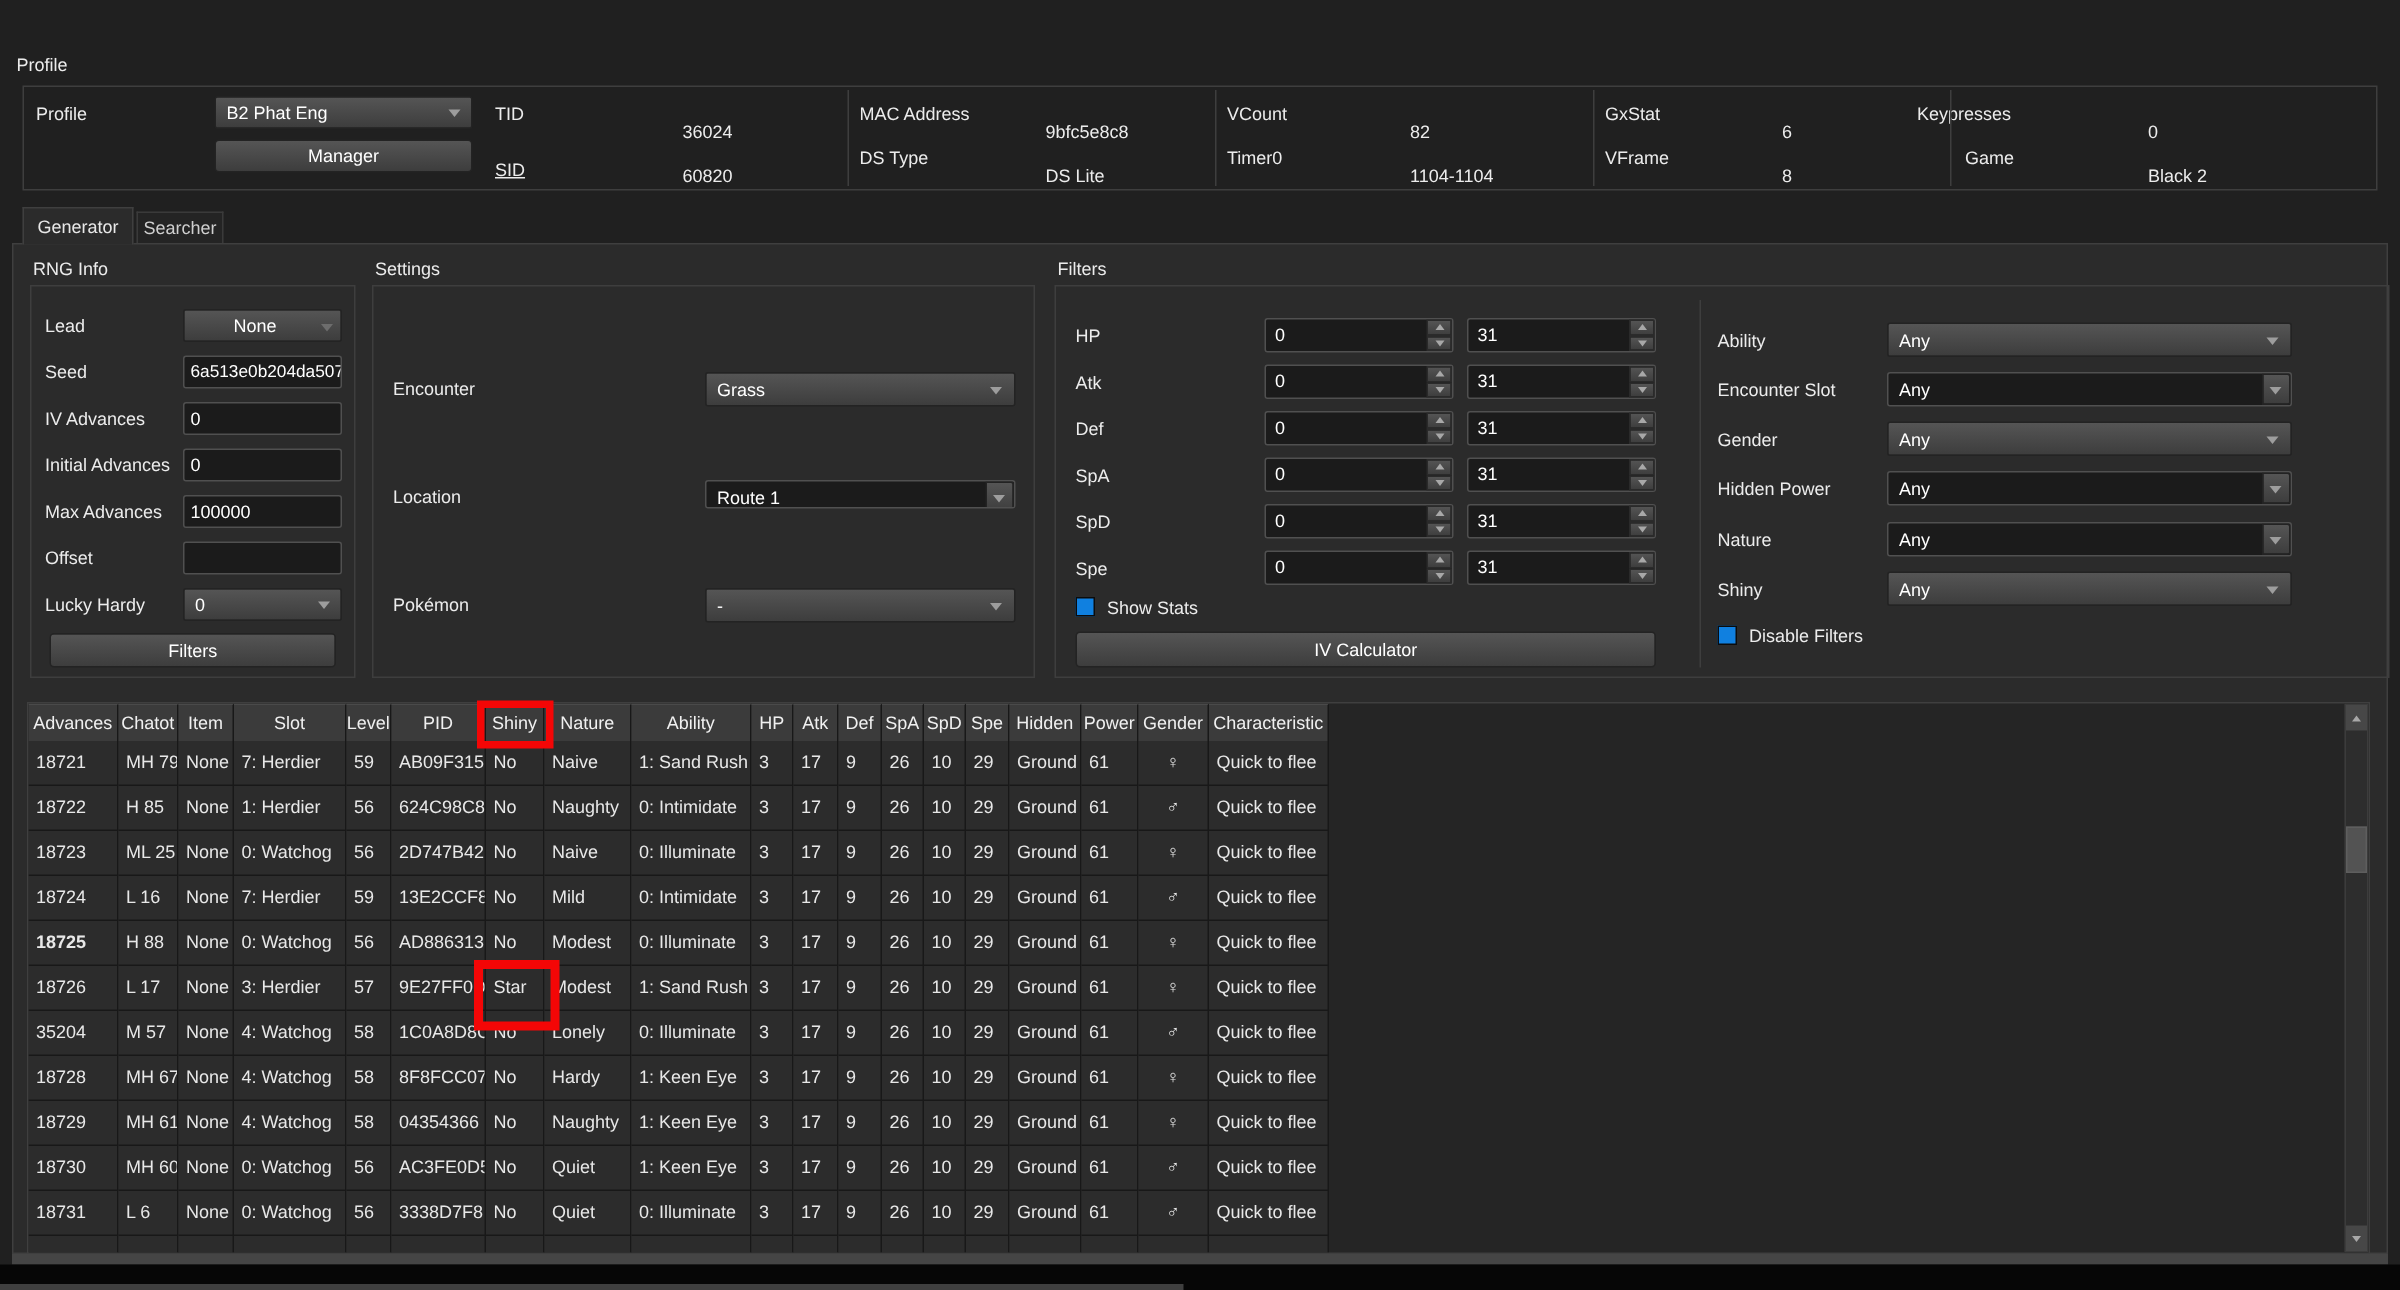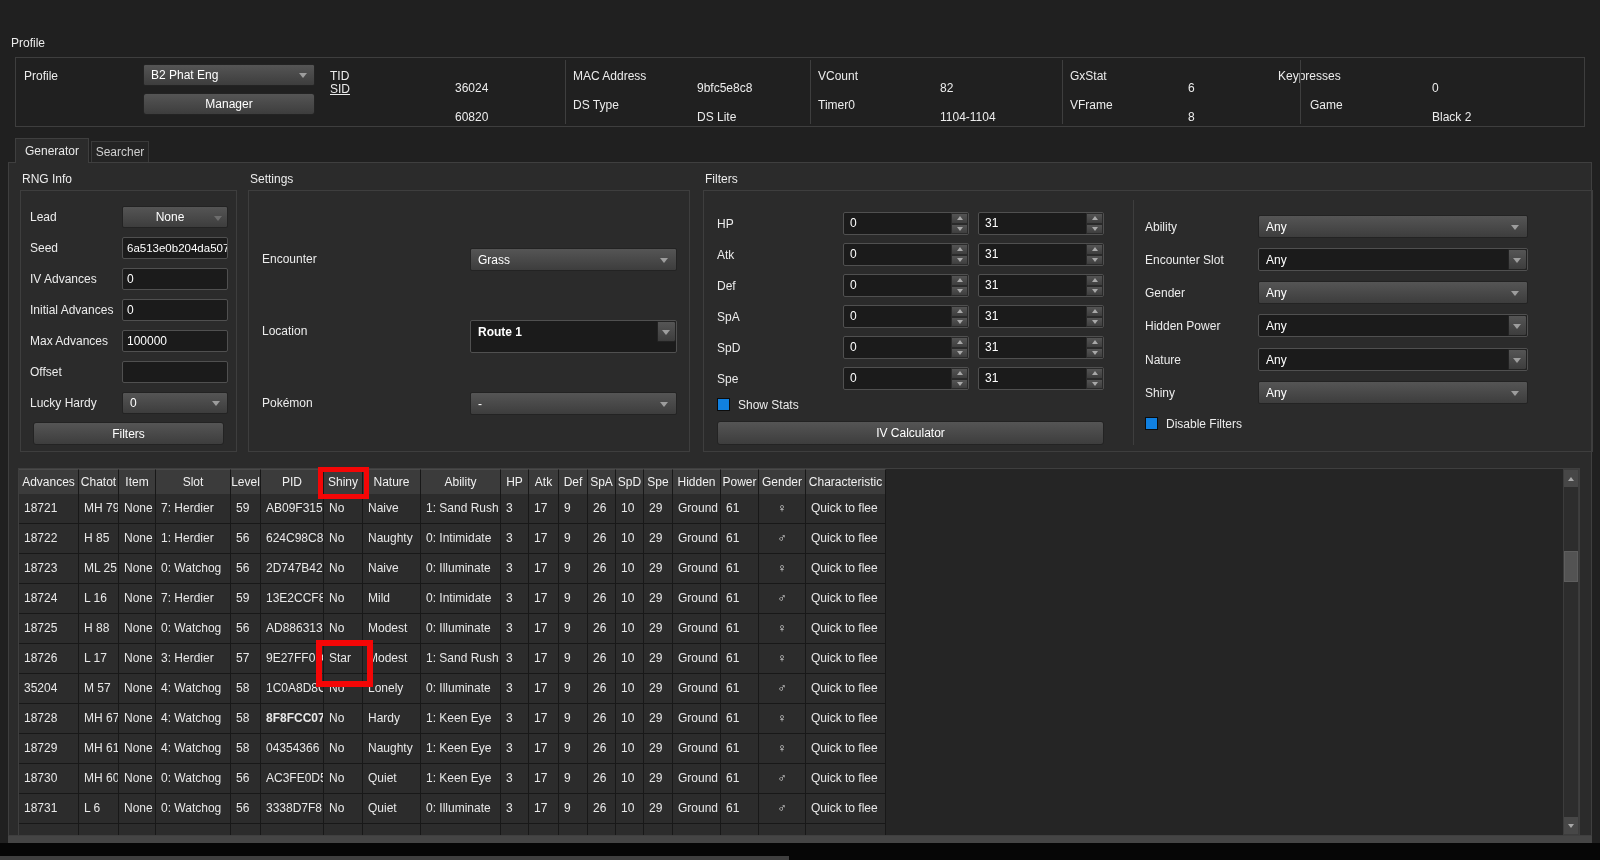--- a/index.html
+++ b/index.html
@@ -41,21 +41,21 @@
   <div class="abs frame" style="left:15px;top:57px;width:1570px;height:70px;"></div>
   <span class="abs lbl" style="left:24px;top:66px;">Profile</span>
   <div class="abs raised" style="left:143px;top:64px;width:172px;height:22px;">
     <span class="combo-text">B2 Phat Eng</span>
     <span class="arr" style="right:7px;top:8px;"></span>
   </div>
   <div class="abs btn" style="left:143px;top:93px;width:172px;height:22px;line-height:21px;">Manager</div>
   <div id="profile-info">
       <div class=" lbl" style="position: absolute; box-sizing: border-box; left: 330px; top: 66px; line-height: 20px;">TID</div>
       <div class=" val" style="position: absolute; box-sizing: border-box; left: 455px; top: 66px; line-height: 20px;">36024</div>
-      <div class=" lbl" style="position: absolute; box-sizing: border-box; left: 330px; top: 79px; line-height: 20px; text-decoration: underline;">SID</div>
+      <div class=" lbl" style="position: absolute; box-sizing: border-box; left: 330px; top: 103px; line-height: 20px; text-decoration: underline;">SID</div>
       <div class=" val" style="position: absolute; box-sizing: border-box; left: 455px; top: 95px; line-height: 20px;">60820</div>
       <div class=" lbl" style="position: absolute; box-sizing: border-box; left: 573px; top: 66px; line-height: 20px;">MAC Address</div>
       <div class=" val" style="position: absolute; box-sizing: border-box; left: 697px; top: 66px; line-height: 20px;">9bfc5e8c8</div>
       <div class=" lbl" style="position: absolute; box-sizing: border-box; left: 573px; top: 95px; line-height: 20px;">DS Type</div>
       <div class=" val" style="position: absolute; box-sizing: border-box; left: 697px; top: 95px; line-height: 20px;">DS Lite</div>
       <div class=" lbl" style="position: absolute; box-sizing: border-box; left: 818px; top: 66px; line-height: 20px;">VCount</div>
       <div class=" val" style="position: absolute; box-sizing: border-box; left: 940px; top: 66px; line-height: 20px;">82</div>
       <div class=" lbl" style="position: absolute; box-sizing: border-box; left: 818px; top: 95px; line-height: 20px;">Timer0</div>
       <div class=" val" style="position: absolute; box-sizing: border-box; left: 940px; top: 95px; line-height: 20px;">1104-1104</div>
       <div class=" lbl" style="position: absolute; box-sizing: border-box; left: 1070px; top: 66px; line-height: 20px;">GxStat</div>
@@ -109,21 +109,21 @@
     <div class="abs btn" style="left:33px;top:422px;width:191px;height:23px;line-height:22px;">Filters</div>
   </div>
 
   <div class="abs" id="settings-rows" style="left:0;top:0;z-index:4;">
     <span class="abs lbl" style="left:262px;top:249px;">Encounter</span>
     <div class="abs raised" style="left:470px;top:248px;width:207px;height:23px;">
       <span class="combo-text" style="line-height:22px;">Grass</span>
       <span class="arr" style="right:8px;top:9px;"></span>
     </div>
     <span class="abs lbl" style="left:262px;top:321px;">Location</span>
-    <div class="abs fld" style="left:470px;top:320px;width:207px;height:33px;padding:0;font-weight:bold;">
+    <div class="abs fld" style="left:470px;top:320px;width:207px;height:19px;padding:0;">
       <span class="combo-text" style="line-height:22px;">Route 1</span>
       <span class="abs raised" style="right:0;top:0;width:19px;height:21px;border-radius:0 2px 2px 0;">
         <span class="arr" style="right:5px;top:8px;"></span>
       </span>
     </div>
     <span class="abs lbl" style="left:262px;top:393px;">Pokémon</span>
     <div class="abs raised" style="left:470px;top:392px;width:207px;height:23px;">
       <span class="combo-text" style="line-height:22px;">-</span>
       <span class="arr" style="right:8px;top:9px;"></span>
     </div>
@@ -416,21 +416,21 @@
           <div class="tcell" style="width: 29px; border-bottom: 1px solid rgb(24, 24, 24);">9</div>
           <div class="tcell" style="width: 28px; border-bottom: 1px solid rgb(24, 24, 24);">26</div>
           <div class="tcell" style="width: 28px; border-bottom: 1px solid rgb(24, 24, 24);">10</div>
           <div class="tcell" style="width: 29px; border-bottom: 1px solid rgb(24, 24, 24);">29</div>
           <div class="tcell" style="width: 48px; border-bottom: 1px solid rgb(24, 24, 24);">Ground</div>
           <div class="tcell" style="width: 38px; border-bottom: 1px solid rgb(24, 24, 24);">61</div>
           <div class="tcell" style="width: 47px; border-bottom: 1px solid rgb(24, 24, 24); text-align: center; padding-left: 0px;">♂</div>
           <div class="tcell" style="width: 80px; border-bottom: 1px solid rgb(24, 24, 24);">Quick to flee</div>
         </div>
         <div style="position: absolute; box-sizing: border-box; left: 0px; top: 145px; height: 30px; display: flex;">
-          <div class="tcell" style="width: 60px; border-bottom: 1px solid rgb(24, 24, 24);">18725</div>
+          <div class="tcell" style="width: 60px; border-bottom: 1px solid rgb(24, 24, 24); font-weight: bold;">18725</div>
           <div class="tcell" style="width: 40px; border-bottom: 1px solid rgb(24, 24, 24);">H 88</div>
           <div class="tcell" style="width: 37px; border-bottom: 1px solid rgb(24, 24, 24);">None</div>
           <div class="tcell" style="width: 75px; border-bottom: 1px solid rgb(24, 24, 24);">0: Watchog</div>
           <div class="tcell" style="width: 30px; border-bottom: 1px solid rgb(24, 24, 24);">56</div>
           <div class="tcell" style="width: 63px; border-bottom: 1px solid rgb(24, 24, 24);">AD886313</div>
           <div class="tcell" style="width: 39px; border-bottom: 1px solid rgb(24, 24, 24);">No</div>
           <div class="tcell" style="width: 58px; border-bottom: 1px solid rgb(24, 24, 24);">Modest</div>
           <div class="tcell" style="width: 80px; border-bottom: 1px solid rgb(24, 24, 24);">0: Illuminate</div>
           <div class="tcell" style="width: 28px; border-bottom: 1px solid rgb(24, 24, 24);">3</div>
           <div class="tcell" style="width: 30px; border-bottom: 1px solid rgb(24, 24, 24);">17</div>
@@ -484,21 +484,21 @@
           <div class="tcell" style="width: 38px; border-bottom: 1px solid rgb(24, 24, 24);">61</div>
           <div class="tcell" style="width: 47px; border-bottom: 1px solid rgb(24, 24, 24); text-align: center; padding-left: 0px;">♂</div>
           <div class="tcell" style="width: 80px; border-bottom: 1px solid rgb(24, 24, 24);">Quick to flee</div>
         </div>
         <div style="position: absolute; box-sizing: border-box; left: 0px; top: 235px; height: 30px; display: flex;">
           <div class="tcell" style="width: 60px; border-bottom: 1px solid rgb(24, 24, 24);">18728</div>
           <div class="tcell" style="width: 40px; border-bottom: 1px solid rgb(24, 24, 24);">MH 67</div>
           <div class="tcell" style="width: 37px; border-bottom: 1px solid rgb(24, 24, 24);">None</div>
           <div class="tcell" style="width: 75px; border-bottom: 1px solid rgb(24, 24, 24);">4: Watchog</div>
           <div class="tcell" style="width: 30px; border-bottom: 1px solid rgb(24, 24, 24);">58</div>
-          <div class="tcell" style="width: 63px; border-bottom: 1px solid rgb(24, 24, 24); font-weight: bold;">8F8FCC07</div>
+          <div class="tcell" style="width: 63px; border-bottom: 1px solid rgb(24, 24, 24);">8F8FCC07</div>
           <div class="tcell" style="width: 39px; border-bottom: 1px solid rgb(24, 24, 24);">No</div>
           <div class="tcell" style="width: 58px; border-bottom: 1px solid rgb(24, 24, 24);">Hardy</div>
           <div class="tcell" style="width: 80px; border-bottom: 1px solid rgb(24, 24, 24);">1: Keen Eye</div>
           <div class="tcell" style="width: 28px; border-bottom: 1px solid rgb(24, 24, 24);">3</div>
           <div class="tcell" style="width: 30px; border-bottom: 1px solid rgb(24, 24, 24);">17</div>
           <div class="tcell" style="width: 29px; border-bottom: 1px solid rgb(24, 24, 24);">9</div>
           <div class="tcell" style="width: 28px; border-bottom: 1px solid rgb(24, 24, 24);">26</div>
           <div class="tcell" style="width: 28px; border-bottom: 1px solid rgb(24, 24, 24);">10</div>
           <div class="tcell" style="width: 29px; border-bottom: 1px solid rgb(24, 24, 24);">29</div>
           <div class="tcell" style="width: 48px; border-bottom: 1px solid rgb(24, 24, 24);">Ground</div>

